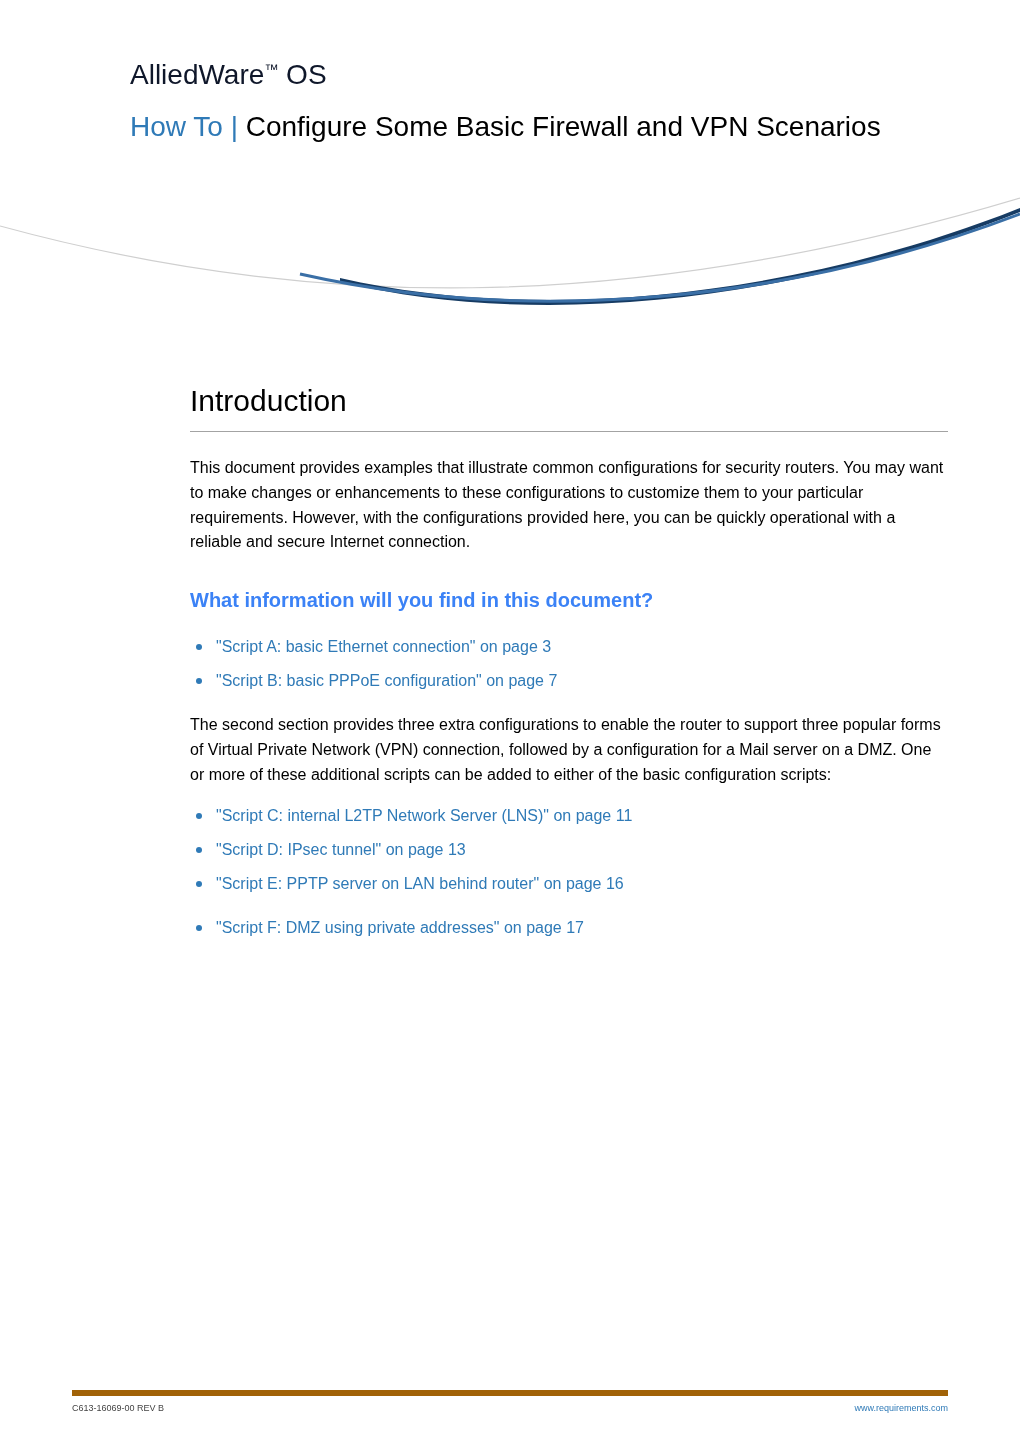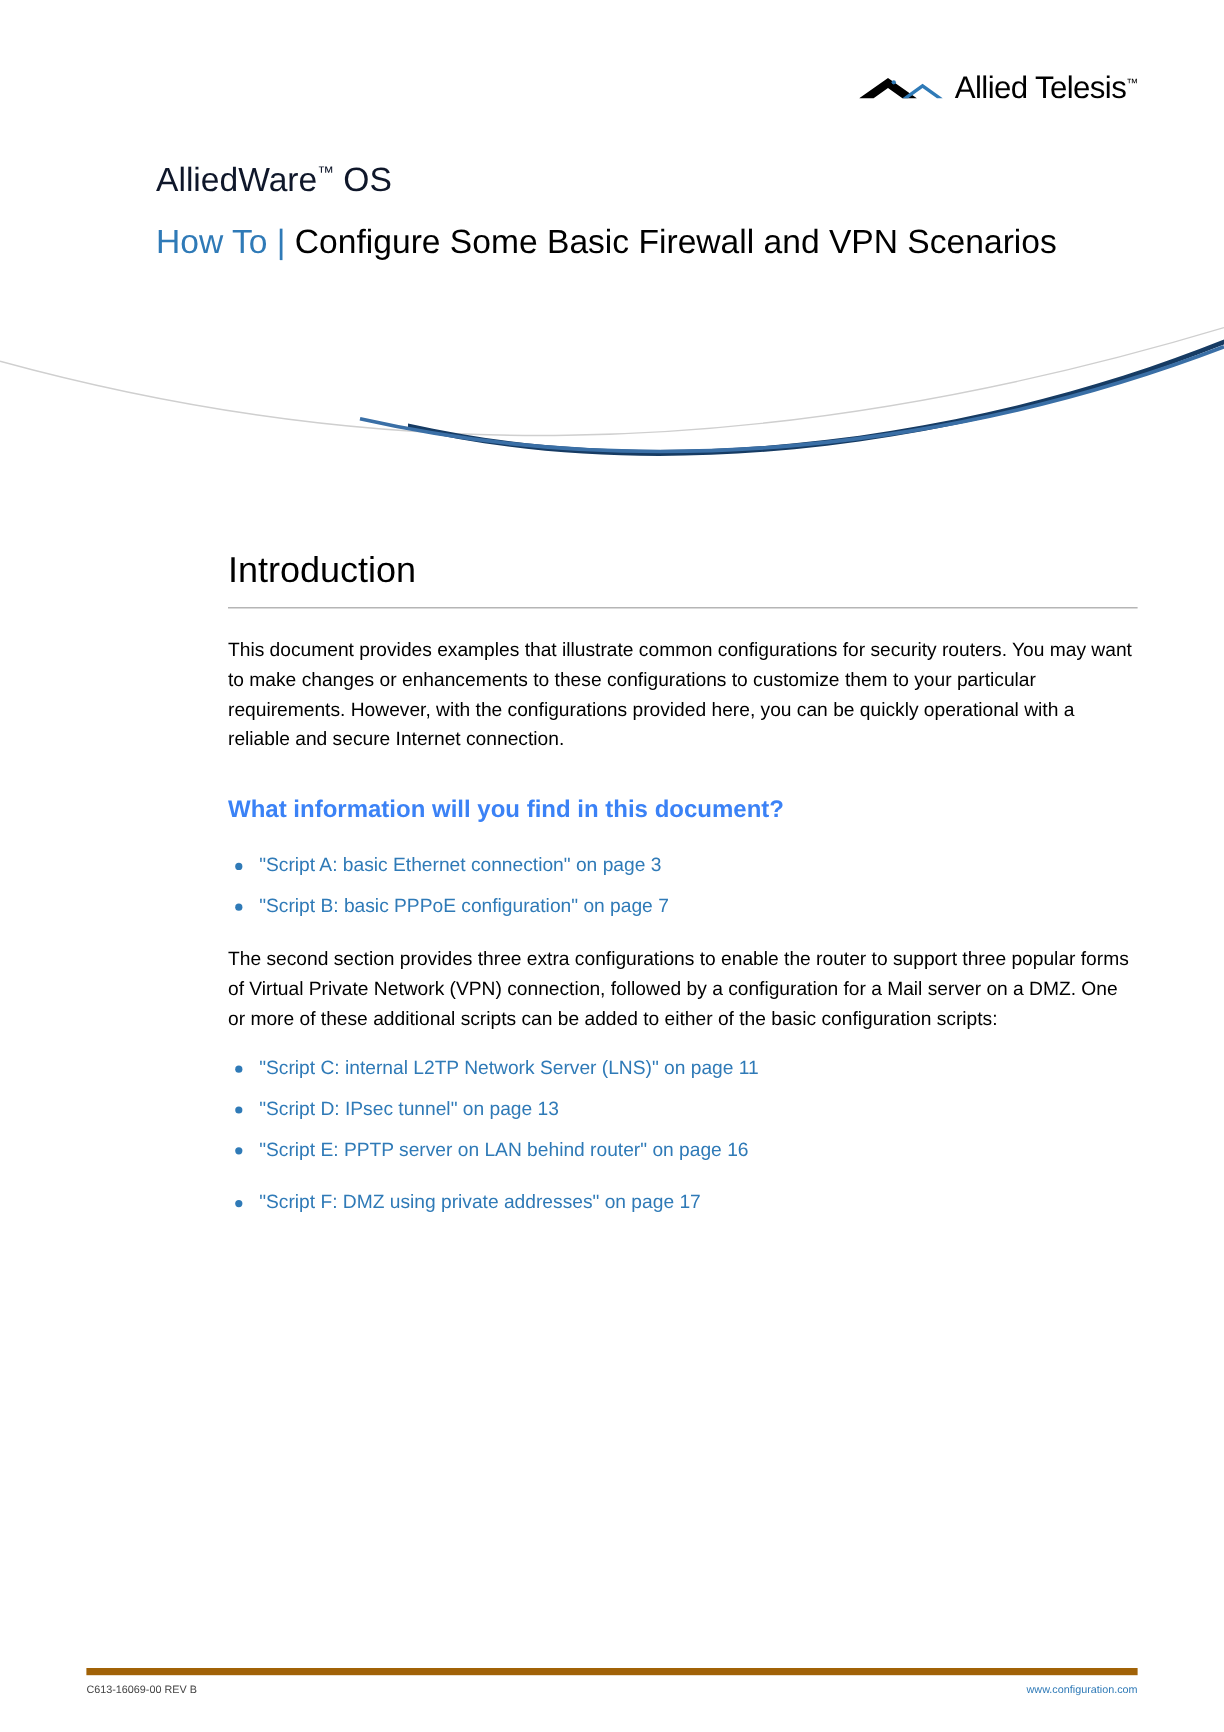--- a/index.html
+++ b/index.html
@@ -119,32 +119,20 @@
   }
   .footer .right {
     color: #2f7ab7;
   }
 </style>
 </head>
 <body>
 
 <div class="page">
 
-  <div class="logo-bar">
-    <div class="logo">
-      <svg viewBox="0 0 120 30" width="72" height="22">
-        <polygon points="0,28 40,0 80,28 60,28 40,14 20,28" fill="#000000"></polygon>
-        <polygon points="60,28 88,8 116,28 108,28 88,14 68,28" fill="#2f7ab7"></polygon>
-        <circle cx="48" cy="6" r="3" fill="#2f7ab7"></circle>
-      </svg>
-      <span class="logo-text">
-        <span>Allied Telesis</span><span style="font-size:10px;vertical-align:super;">™</span>
-      </span>
-    </div>
-  </div>
 
   <div class="product-line">
     <span>AlliedWare</span><span class="tm">™</span><span> OS</span>
   </div>
 
   <div class="title-line">
     <span class="howto">How To</span><span class="howto"> | </span><span>Configure Some Basic Firewall and VPN Scenarios</span>
   </div>
 
   <div class="swoosh">
@@ -181,14 +169,14 @@
     <ul>
       <li>"Script F: DMZ using private addresses" on page 17</li>
     </ul>
 
   </div>
 
 </div>
 
 <div class="footer">
   <span>C613-16069-00 REV B</span>
-  <span class="right">www.configuration.com</span>
+  <span class="right">www.requirements.com</span>
 </div>
 
 </body></html>

